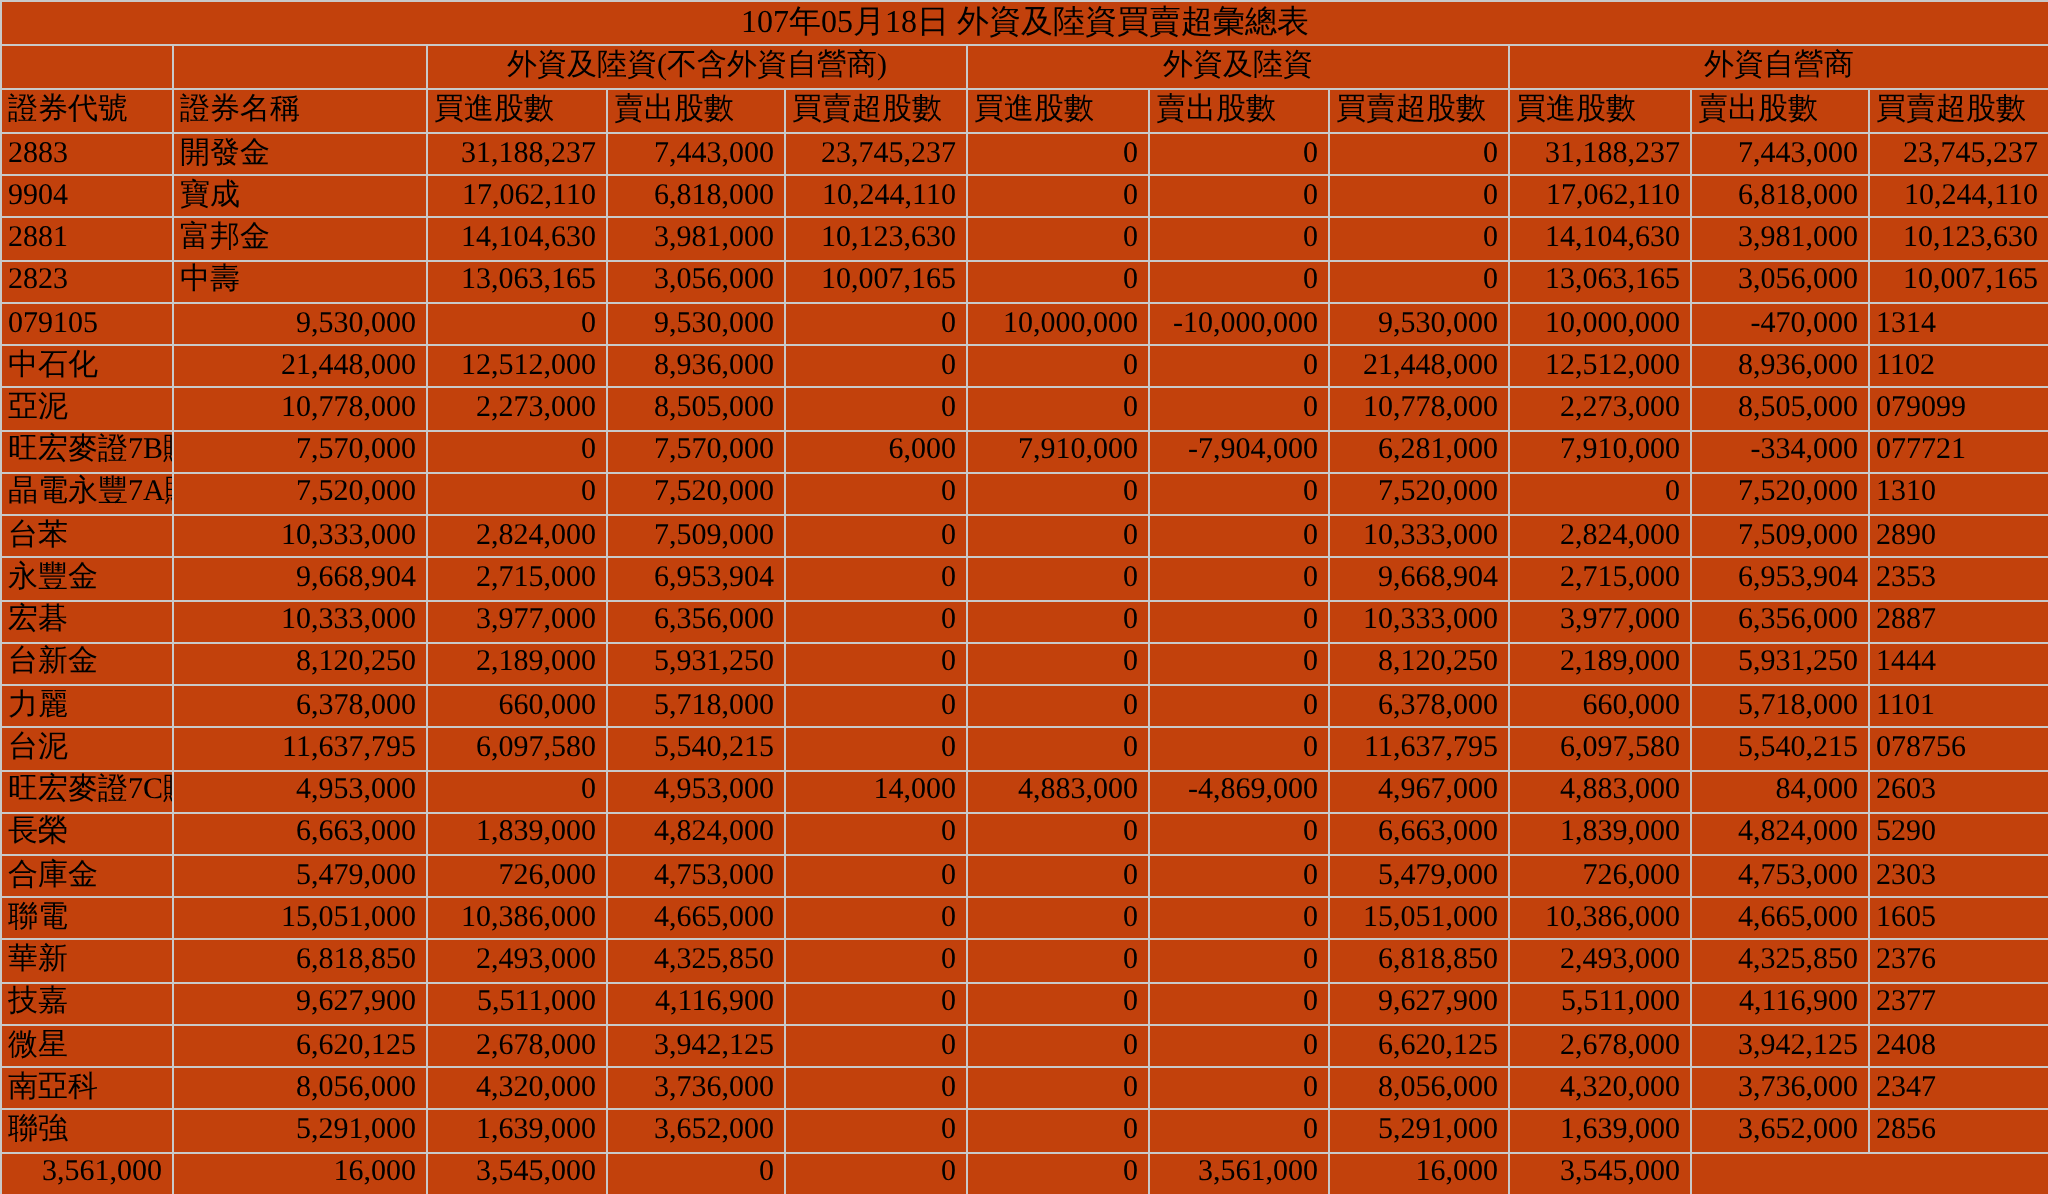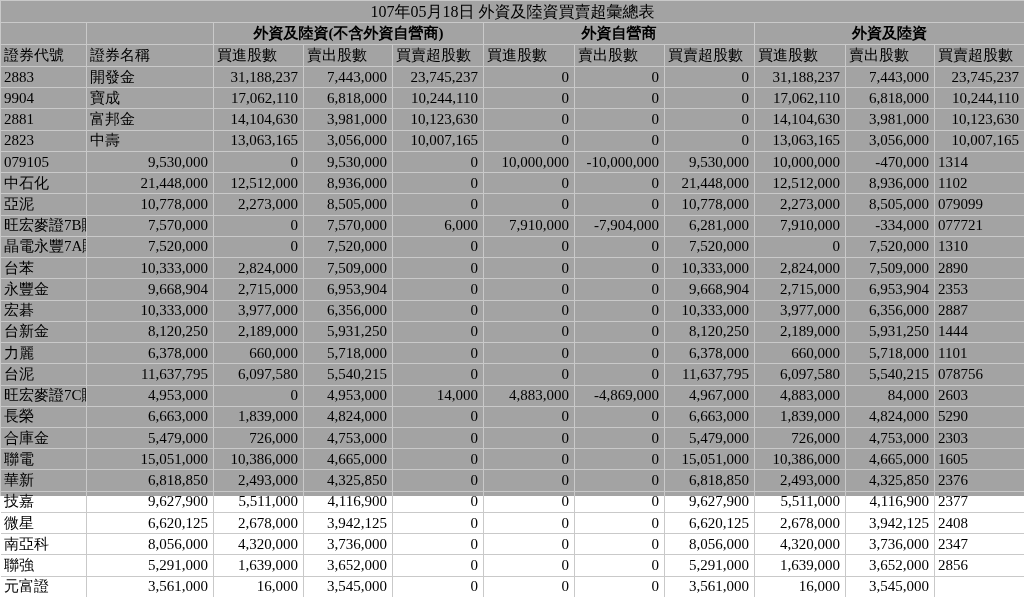--- a/index.html
+++ b/index.html
@@ -3,60 +3,60 @@
 <meta charset="utf-8">
 <style>
   * { margin: 0; padding: 0; box-sizing: border-box; }
   html, body { background: #ffffff; }
   body {
     width: 1024px; height: 597px; overflow: hidden;
     font-family: "Liberation Serif", "DejaVu Serif", serif;
     color: #000000;
   }
   .sheet {
-    width: 1024px; height: 496px;
+    width: 1024px; height: 597px;
     display: grid;
     grid-template-columns: 86px 127px 90px 89px 91px 91px 90px 90px 91px 89px 90px;
     grid-template-rows: 22px 22px 22px repeat(25, 21.24px);
     border-top: 1px solid #c9c9c9;
     border-left: 1px solid #c9c9c9;
-    background: #a3a3a3;
+    background: #c2410c;
     font-size: 15px;
   }
   .cell {
     border-right: 1px solid #c9c9c9;
     border-bottom: 1px solid #c9c9c9;
     display: flex; align-items: center;
     white-space: nowrap; overflow: hidden;
     padding: 0 3px;
     line-height: 1;
   }
   .title-cell {
     grid-column: 1 / span 11;
     justify-content: center;
     font-size: 16px;
   }
-  .group-cell { justify-content: center; font-weight: bold; }
+  .group-cell { justify-content: center; }
   .span3 { grid-column: span 3; }
   .head-cell { justify-content: flex-start; }
   .txt { justify-content: flex-start; }
   .num { justify-content: flex-end; padding-right: 5px; }
 </style>
 </head>
 <body>
 
 <div class="sheet" id="grid">
 
   <div class="cell title-cell">107年05月18日 外資及陸資買賣超彙總表</div>
 
   <div class="cell"></div>
   <div class="cell"></div>
   <div class="cell group-cell span3">外資及陸資(不含外資自營商)</div>
+  <div class="cell group-cell span3">外資及陸資</div>
   <div class="cell group-cell span3">外資自營商</div>
-  <div class="cell group-cell span3">外資及陸資</div>
 
   <div class="cell head-cell">證券代號</div>
   <div class="cell head-cell">證券名稱</div>
   <div class="cell head-cell">買進股數</div>
   <div class="cell head-cell">賣出股數</div>
   <div class="cell head-cell">買賣超股數</div>
   <div class="cell head-cell">買進股數</div>
   <div class="cell head-cell">賣出股數</div>
   <div class="cell head-cell">買賣超股數</div>
   <div class="cell head-cell">買進股數</div>
@@ -320,21 +320,20 @@
     <div class="cell num">5,291,000</div>
     <div class="cell num">1,639,000</div>
     <div class="cell num">3,652,000</div>
     <div class="cell num">0</div>
     <div class="cell num">0</div>
     <div class="cell num">0</div>
     <div class="cell num">5,291,000</div>
     <div class="cell num">1,639,000</div>
     <div class="cell num">3,652,000</div>
     <div class="cell txt">2856</div>
-    <div class="cell txt">元富證</div>
     <div class="cell num">3,561,000</div>
     <div class="cell num">16,000</div>
     <div class="cell num">3,545,000</div>
     <div class="cell num">0</div>
     <div class="cell num">0</div>
     <div class="cell num">0</div>
     <div class="cell num">3,561,000</div>
     <div class="cell num">16,000</div>
     <div class="cell num">3,545,000</div>
   </div>

